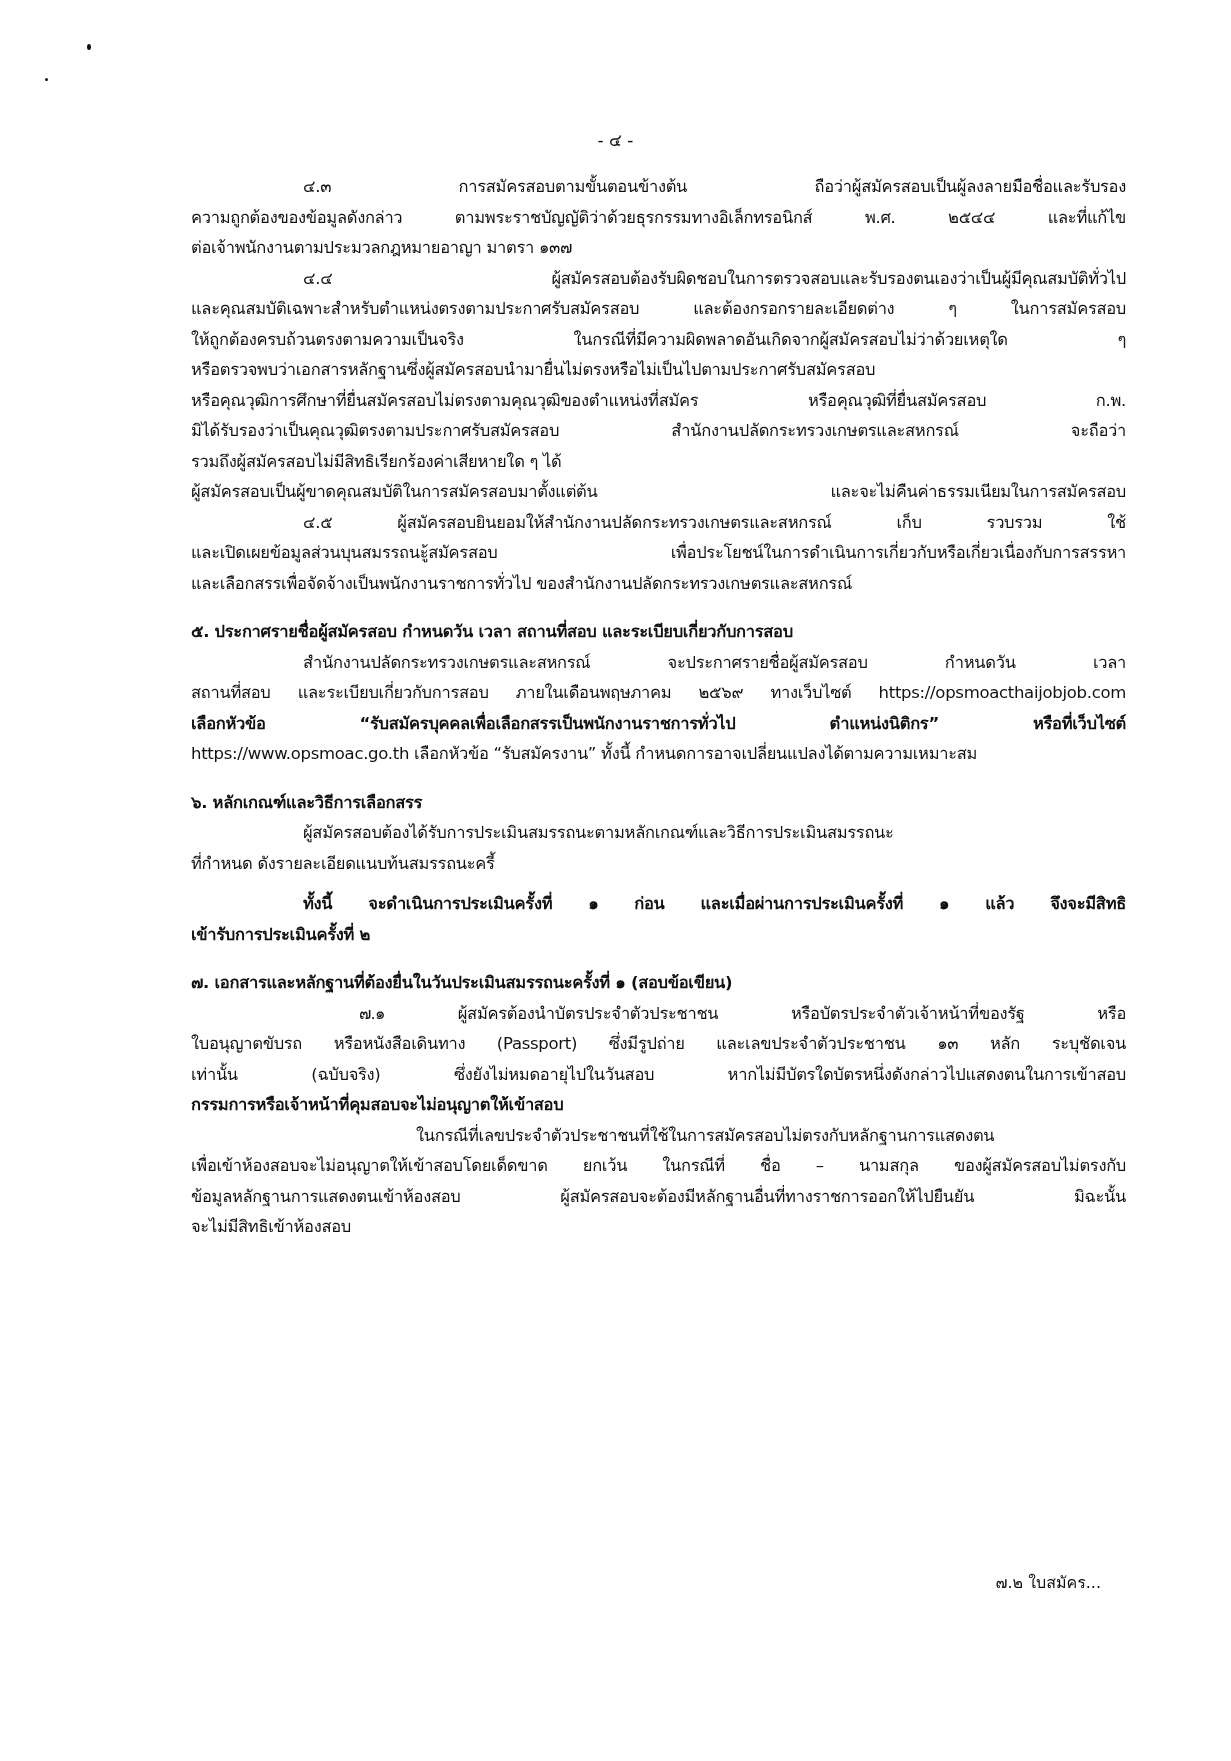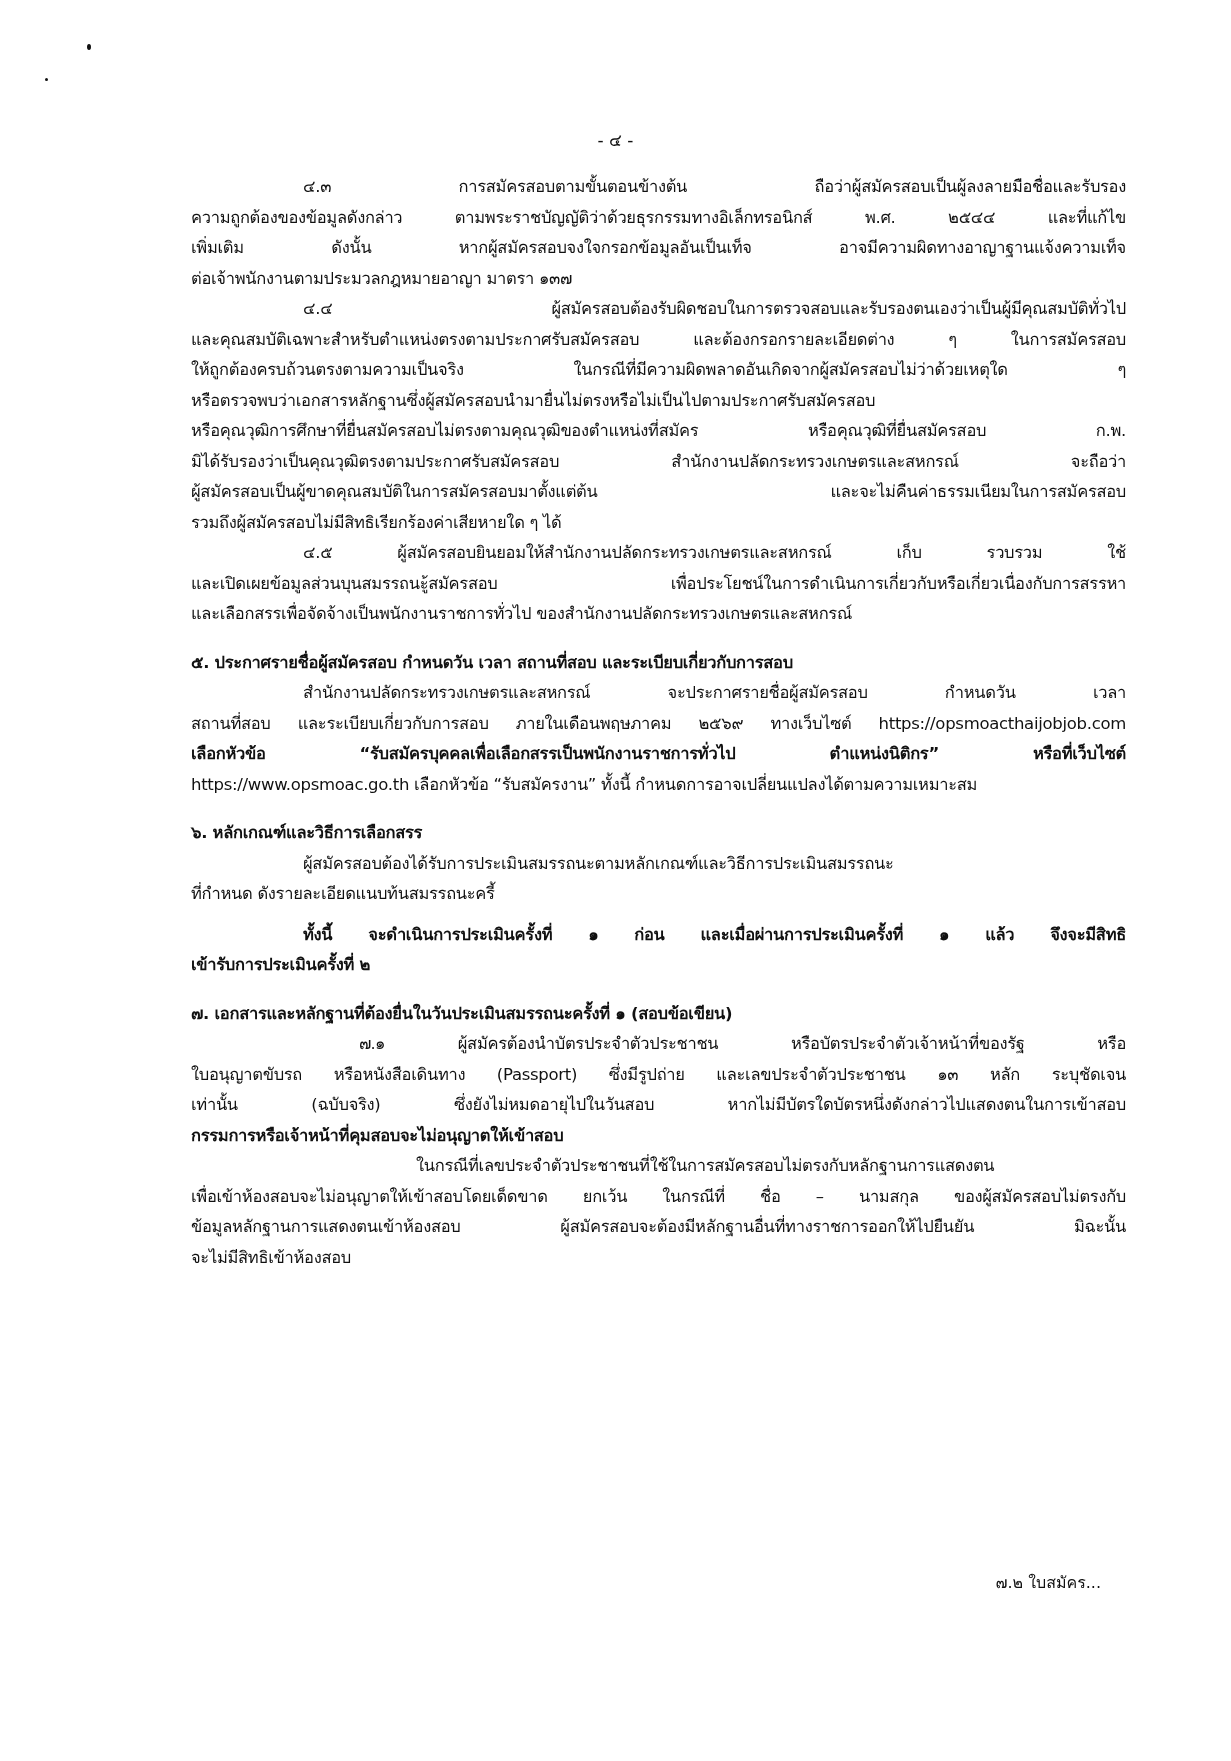--- a/index.html
+++ b/index.html
@@ -34,33 +34,32 @@
   <div class="speck" style="left:87px;top:44px;width:4px;height:6px;"></div>
   <div class="speck" style="left:45px;top:78px;width:3px;height:3px;"></div>
 
   <div class="page-num">- ๔ -</div>
 
   <div class="content">
 
     <div>
       <div class="line indent">๔.๓ การสมัครสอบตามขั้นตอนข้างต้น ถือว่าผู้สมัครสอบเป็นผู้ลงลายมือชื่อและรับรอง</div>
       <div class="line">ความถูกต้องของข้อมูลดังกล่าว ตามพระราชบัญญัติว่าด้วยธุรกรรมทางอิเล็กทรอนิกส์ พ.ศ. ๒๕๔๔ และที่แก้ไข</div>
-      <div class="line">เพิ่มเติม ดังนั้น หากผู้สมัครสอบจงใจกรอกข้อมูลอันเป็นเท็จ อาจมีความผิดทางอาญาฐานแจ้งความเท็จ</div>
       <div class="line last">ต่อเจ้าพนักงานตามประมวลกฎหมายอาญา มาตรา ๑๓๗</div>
     </div>
 
     <div>
       <div class="line indent">๔.๔ ผู้สมัครสอบต้องรับผิดชอบในการตรวจสอบและรับรองตนเองว่าเป็นผู้มีคุณสมบัติทั่วไป</div>
       <div class="line">และคุณสมบัติเฉพาะสำหรับตำแหน่งตรงตามประกาศรับสมัครสอบ และต้องกรอกรายละเอียดต่าง ๆ ในการสมัครสอบ</div>
       <div class="line">ให้ถูกต้องครบถ้วนตรงตามความเป็นจริง ในกรณีที่มีความผิดพลาดอันเกิดจากผู้สมัครสอบไม่ว่าด้วยเหตุใด ๆ</div>
       <div class="line">หรือตรวจพบว่าเอกสารหลักฐานซึ่งผู้สมัครสอบนำมายื่นไม่ตรงหรือไม่เป็นไปตามประกาศรับสมัครสอบ</div>
       <div class="line">หรือคุณวุฒิการศึกษาที่ยื่นสมัครสอบไม่ตรงตามคุณวุฒิของตำแหน่งที่สมัคร หรือคุณวุฒิที่ยื่นสมัครสอบ ก.พ.</div>
       <div class="line">มิได้รับรองว่าเป็นคุณวุฒิตรงตามประกาศรับสมัครสอบ สำนักงานปลัดกระทรวงเกษตรและสหกรณ์ จะถือว่า</div>
+      <div class="line last">รวมถึงผู้สมัครสอบไม่มีสิทธิเรียกร้องค่าเสียหายใด ๆ ได้</div>
       <div class="line">ผู้สมัครสอบเป็นผู้ขาดคุณสมบัติในการสมัครสอบมาตั้งแต่ต้น และจะไม่คืนค่าธรรมเนียมในการสมัครสอบ</div>
-      <div class="line last">รวมถึงผู้สมัครสอบไม่มีสิทธิเรียกร้องค่าเสียหายใด ๆ ได้</div>
     </div>
 
     <div>
       <div class="line indent">๔.๕ ผู้สมัครสอบยินยอมให้สำนักงานปลัดกระทรวงเกษตรและสหกรณ์ เก็บ รวบรวม ใช้</div>
       <div class="line">และเปิดเผยข้อมูลส่วนบุนสมรรถนะู้สมัครสอบ เพื่อประโยชน์ในการดำเนินการเกี่ยวกับหรือเกี่ยวเนื่องกับการสรรหา</div>
       <div class="line last">และเลือกสรรเพื่อจัดจ้างเป็นพนักงานราชการทั่วไป ของสำนักงานปลัดกระทรวงเกษตรและสหกรณ์</div>
     </div>
 
     <div class="gap"></div>
 

